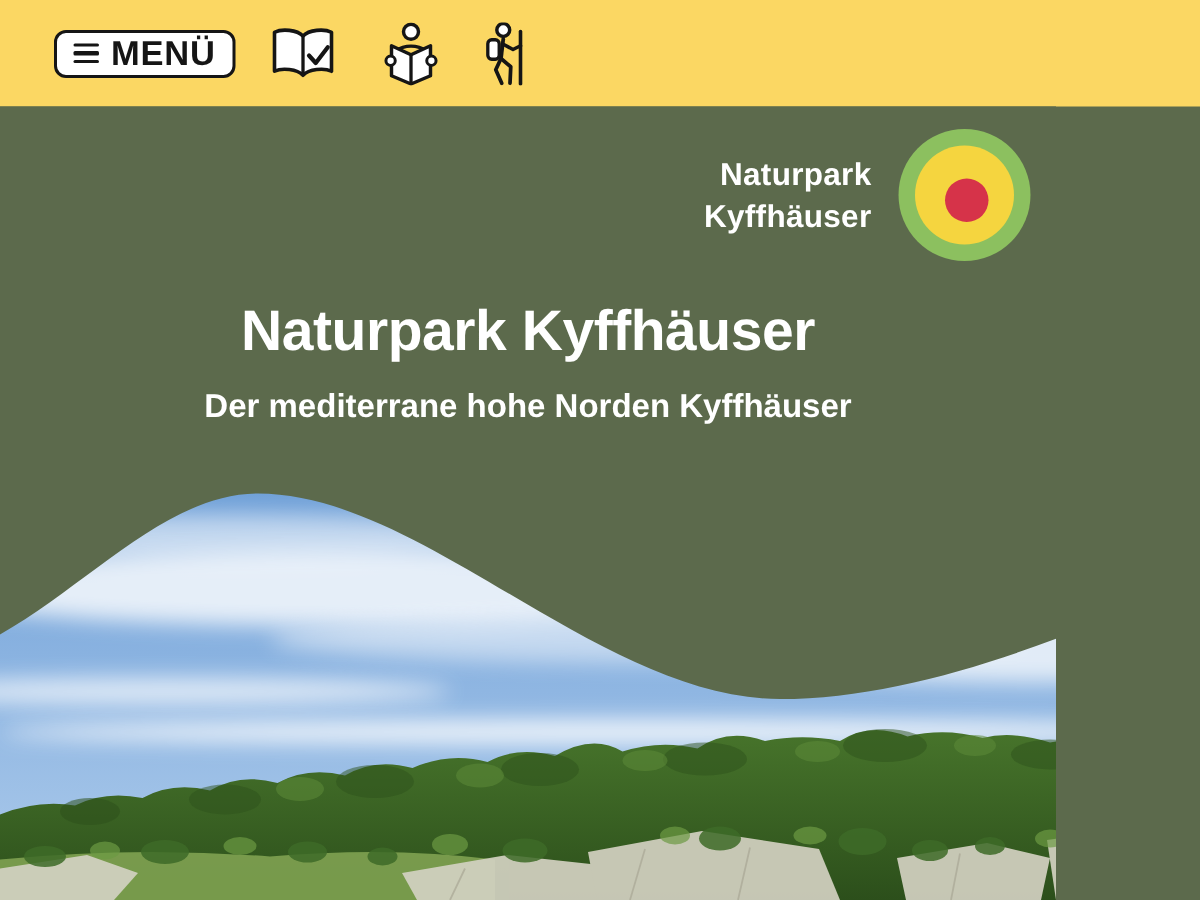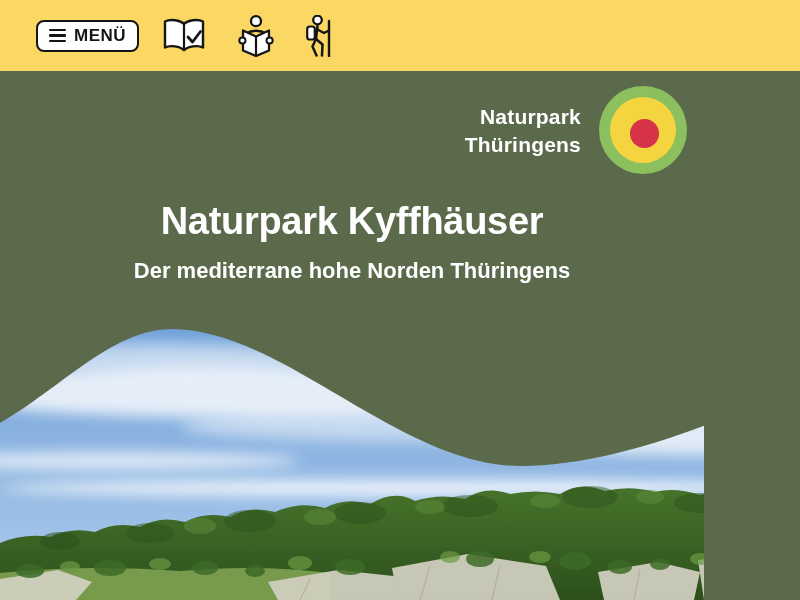--- a/index.html
+++ b/index.html
@@ -16,21 +16,21 @@
     display:flex;align-items:center;padding-left:36px;box-sizing:border-box;
   }
   .menu-btn{
     display:flex;align-items:center;gap:8px;
     background:var(--button-bg);border:2px solid var(--icon-black);border-radius:8px;
     height:32px;padding:0 11px;cursor:pointer;
   }
   .menu-btn .burger{display:flex;flex-direction:column;gap:3px;}
   .menu-btn .burger span{display:block;width:17px;height:2.4px;background:var(--icon-black);border-radius:1px;}
   .menu-btn .menu-label{
-    font-size:17px;font-weight:700;letter-spacing:.5px;color:var(--icon-black);line-height:1;
+    font-size:23px;font-weight:700;letter-spacing:.5px;color:var(--icon-black);line-height:1;
   }
   .bar-icon{
     background:transparent;border:none;padding:0;cursor:pointer;
     display:flex;align-items:center;justify-content:center;
   }
   .bar-icon.book{margin-left:22px;}
   .bar-icon.reader{margin-left:31px;}
   .bar-icon.hiker{margin-left:30px;}
   .bar-icon svg{display:block;}
 
@@ -198,24 +198,24 @@
       </svg>
     </div>
 
     <svg class="wave" width="800" height="400" viewBox="0 0 800 400">
       <path d="M0,352 C60,318 112,258 172,258 C282,258 400,395 520,395 C612,395 716,353 800,314
                L800,0 L0,0 Z" fill="#5C6A4C" class="wave-fill"></path>
     </svg>
 
     <div class="brand">
       <div class="brand-line">Naturpark</div>
-      <div class="brand-line">Thüringens</div>
+      <div class="brand-line">Kyffhäuser</div>
     </div>
     <div class="brand-mark">
       <div class="ring-yellow">
         <div class="dot-red"></div>
       </div>
     </div>
 
     <h1 class="hero-title">Naturpark Kyffhäuser</h1>
-    <p class="hero-subtitle">Der mediterrane hohe Norden Thüringens</p>
+    <p class="hero-subtitle">Der mediterrane hohe Norden Kyffhäuser</p>
   </section>
 </div>
 
 </body></html>

